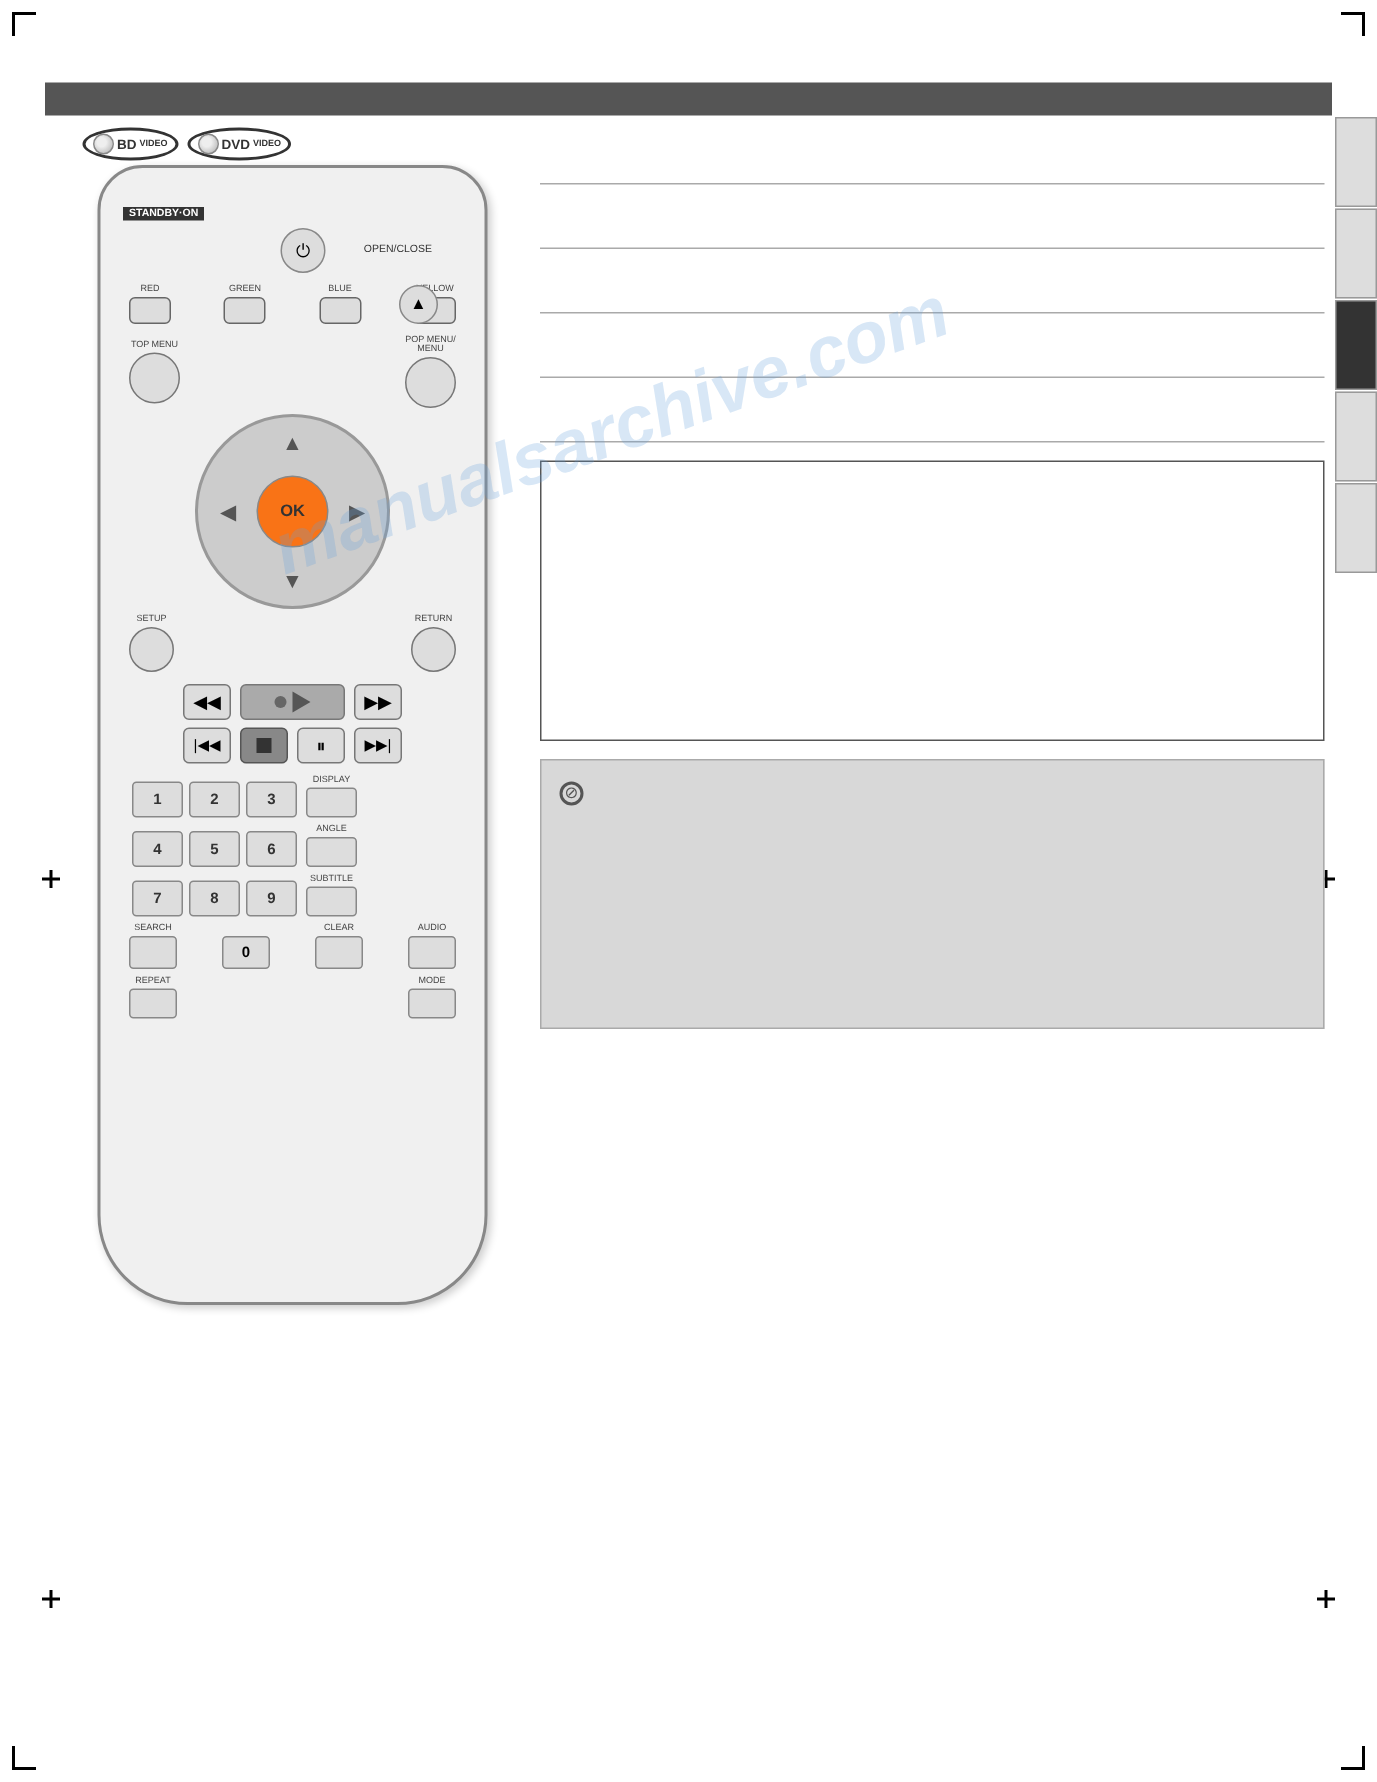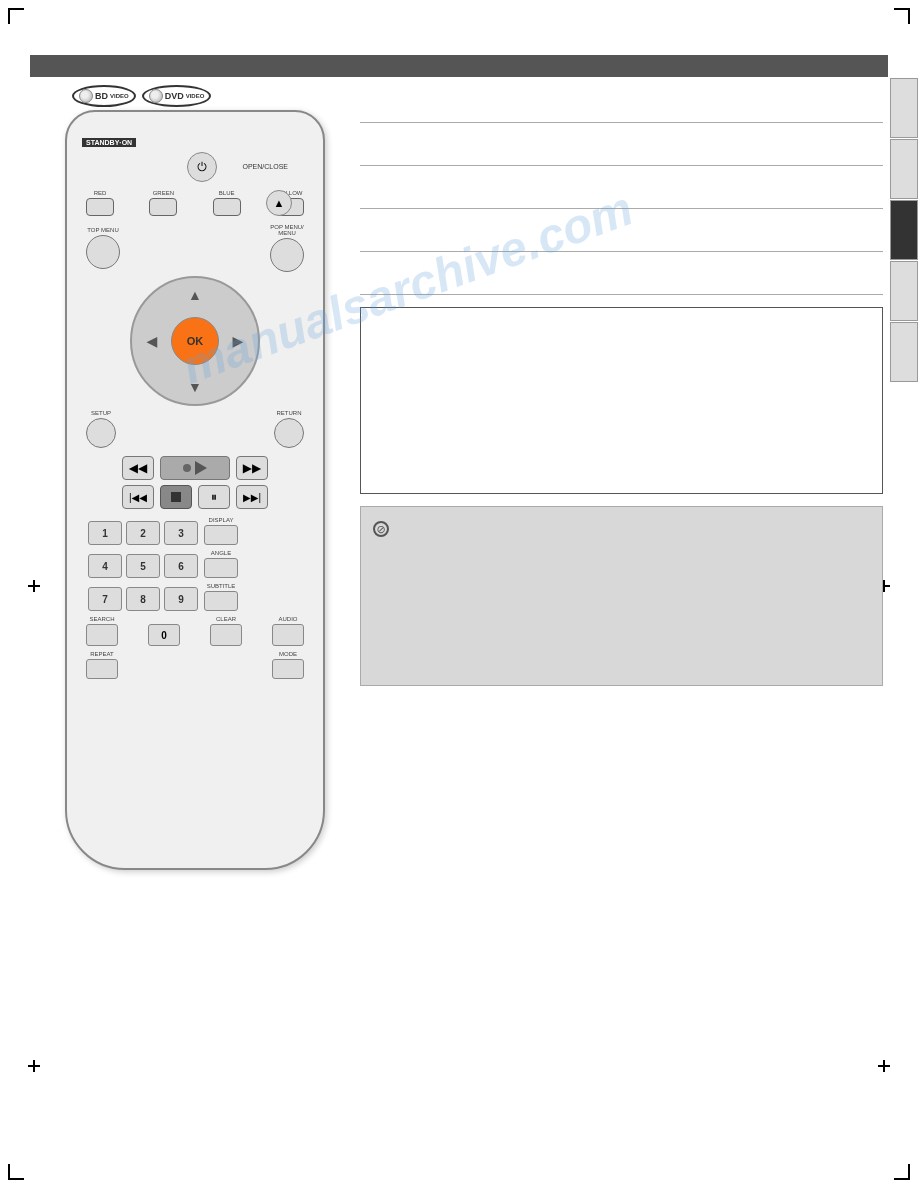--- a/index.html
+++ b/index.html
@@ -60,21 +60,21 @@
     }
     .right-tab.active {
       background: #333;
       color: #fff;
     }
 
     
     .logos-area {
       position: absolute;
       top: 85px;
-      left: 72px;
+      left: 55px;
       display: flex;
       gap: 6px;
     }
     .bd-logo, .dvd-logo {
       display: flex;
       align-items: center;
       border: 2px solid #333;
       border-radius: 50%;
       padding: 2px 5px;
       font-size: 9px;

